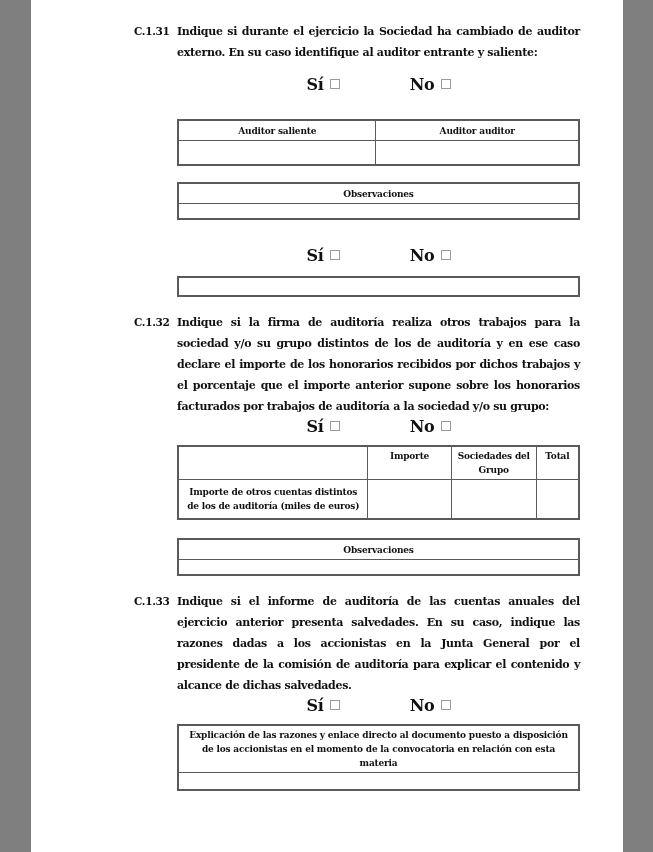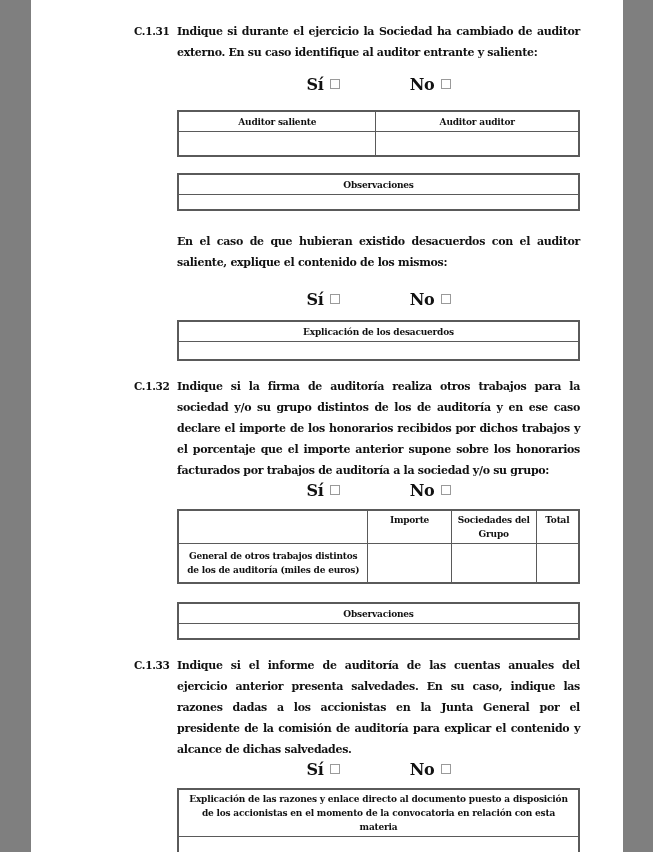--- a/index.html
+++ b/index.html
@@ -41,21 +41,21 @@
   table.frm{
     border-collapse:collapse;width:100%;
     border:2px solid #5a5a5a;table-layout:fixed;
   }
   table.frm th,table.frm td{
     border:1px solid #5a5a5a;
     font-weight:bold;font-size:9px;letter-spacing:-0.2px;
     text-align:center;padding:2px 4px;line-height:14px;
   }
   .mt15{margin-top:15px;}
-  .mt14{margin-top:20px;}
+  .mt14{margin-top:29px;}
   .mt16{margin-top:16px;}
   .mt13{margin-top:13px;}
   .mt18{margin-top:18px;}
   .mt3{margin-top:3px;}
   .auditor th{height:15px;vertical-align:middle;}
   .auditor td{height:19px;}
   .obs th{height:15px;vertical-align:middle;}
   .obs td{height:10px;}
   .desac th{height:15px;vertical-align:middle;}
   .desac td{height:13px;}
@@ -107,38 +107,34 @@
           <tbody>
               <tr>
             <th>Observaciones</th>
           </tr>
           <tr>
             <td></td>
           </tr>
         </tbody>
           </table>
 
-        <p class="qtext mt14">En el caso de que hubieran existido desacuerdos con el auditor saliente, explique el contenido de los mismos:</p>
 
         <div class="yesno mt14">
           <span class="opt">
             <span>Sí</span>
             <span class="cb"></span>
           </span>
           <span class="opt">
             <span>No</span>
             <span class="cb"></span>
           </span>
         </div>
 
         <table class="frm desac mt15">
           <tbody>
-              <tr>
-            <th>Explicación de los desacuerdos</th>
-          </tr>
           <tr>
             <td></td>
           </tr>
         </tbody>
           </table>
       </div>
     </section>
 
     <section>
       <div class="qrow mt15">
@@ -159,21 +155,21 @@
 
         <table class="frm fees mt13">
           <tbody>
               <tr>
             <th style="width:45%"></th>
             <th style="width:18.5%">Importe</th>
             <th style="width:19%">Sociedades del Grupo</th>
             <th>Total</th>
           </tr>
           <tr>
-            <td class="rowlabel cell-s">General de otros trabajos distintos de los de auditoría (miles de euros)</td>
+            <td class="rowlabel cell-s">Importe de otros cuentas distintos de los de auditoría (miles de euros)</td>
             <td></td>
             <td></td>
             <td></td>
           </tr>
         </tbody>
           </table>
 
         <table class="frm obs mt18">
           <tbody>
               <tr>

